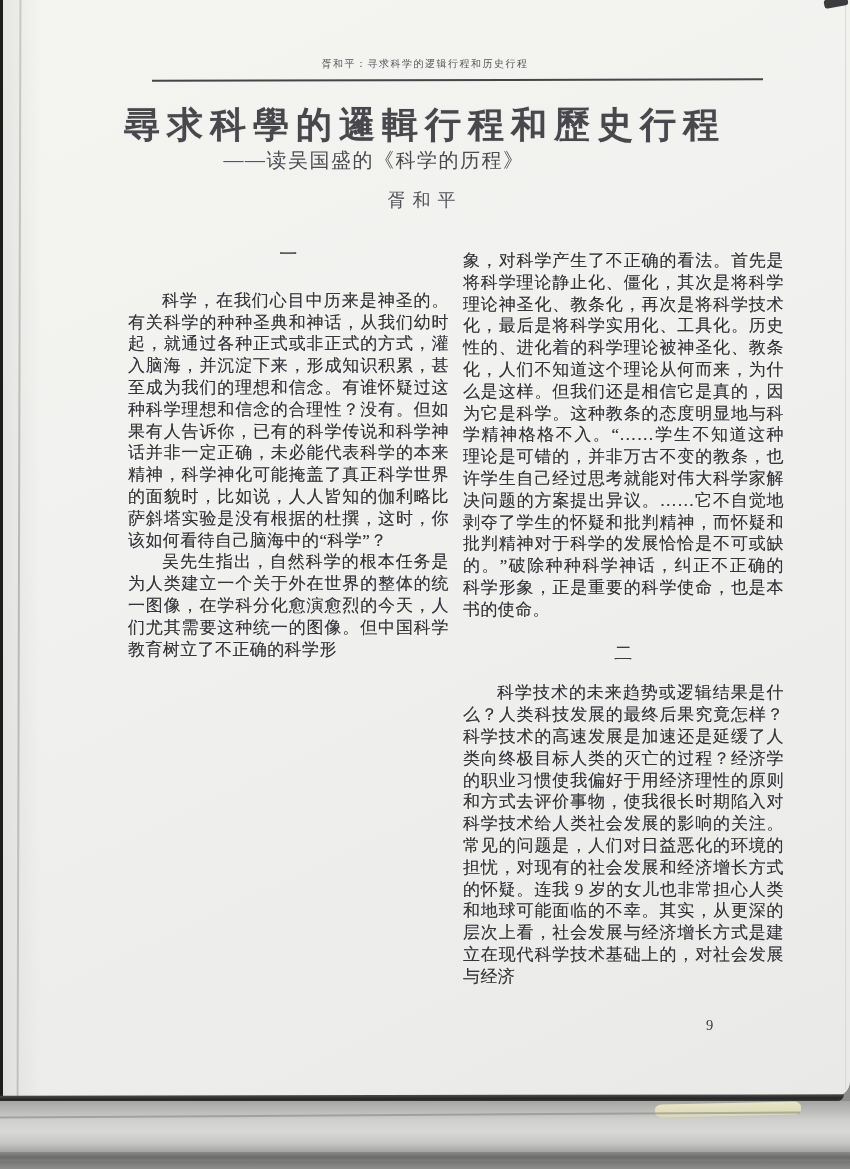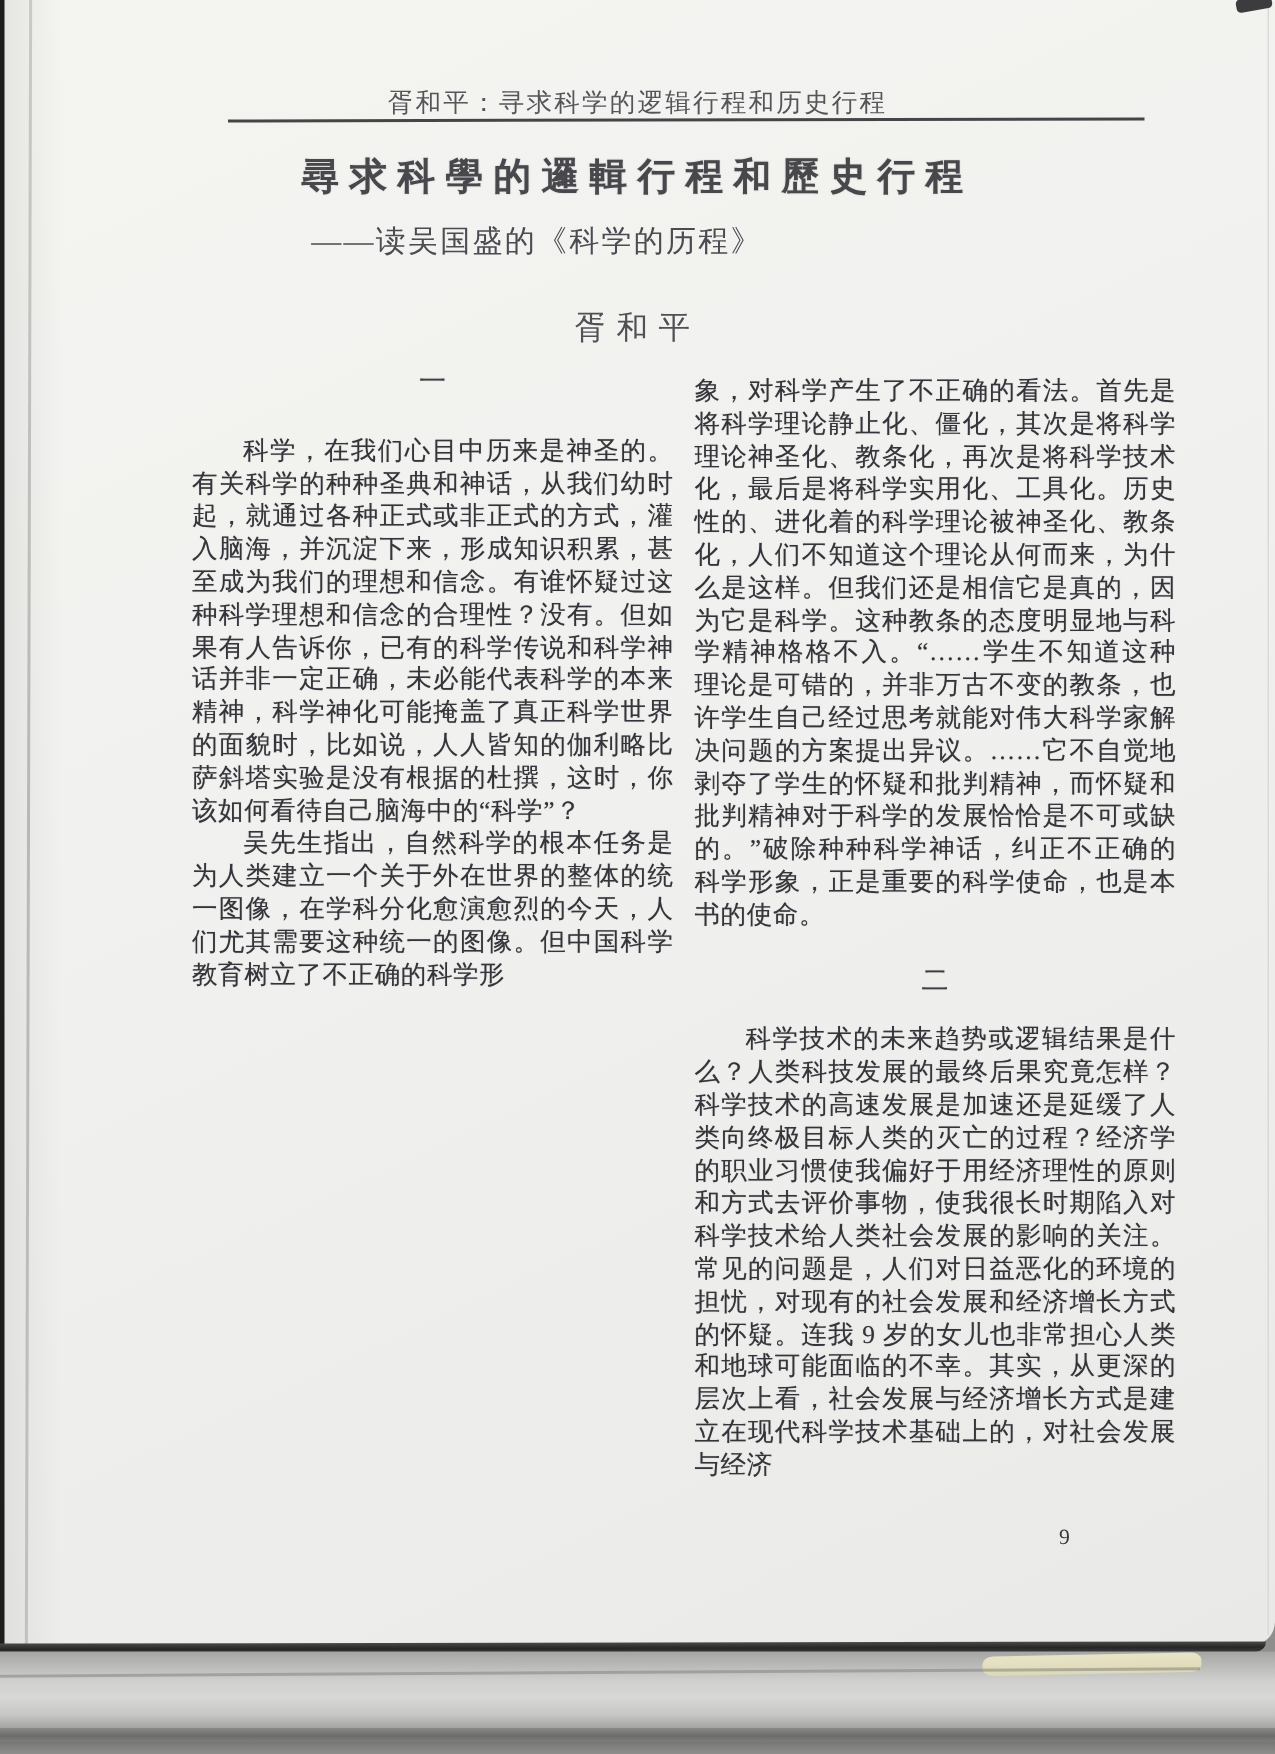--- a/index.html
+++ b/index.html
@@ -33,39 +33,39 @@
   .right-faint-line {
     position: absolute; right: 4px; top: 0; width: 1px; height: 1090px;
     background: #d7d7d5; opacity: 0.9;
   }
   .corner-mark {
     position: absolute; right: 2px; top: -2px; width: 24px; height: 9px;
     background: #3c3c3e; border-radius: 3px; transform: rotate(-10deg);
   }
   .running-header {
     position: absolute; left: 0; top: 57px; width: 850px;
-    text-align: center; font-size: 17px; letter-spacing: 1.5px; color: #55555a;
+    text-align: center; font-size: 10px; letter-spacing: 1.5px; color: #55555a;
   }
   .header-rule {
     position: absolute; left: 152px; top: 79px; width: 611px; height: 2px;
     background: #454547; transform: rotate(-0.12deg);
   }
   .article-title {
     position: absolute; left: 0; top: 101px; width: 850px;
-    text-align: center; font-size: 25px; font-weight: bold;
+    text-align: center; font-size: 36px; font-weight: bold;
     letter-spacing: 7px; color: #47474c;
     text-shadow: 0 0 1px rgba(70,70,76,0.35);
   }
   .article-subtitle {
-    position: absolute; left: 0; top: 147px; width: 716px;
+    position: absolute; left: 16px; top: 147px; width: 716px;
     text-align: center; font-size: 20px; letter-spacing: 1.5px; color: #4b4b51;
   }
   .author-name {
-    position: absolute; left: 0; top: 204px; width: 850px;
-    text-align: center; font-size: 21px; letter-spacing: 7px; color: #505056;
+    position: absolute; left: 0; top: 188px; width: 850px;
+    text-align: center; font-size: 18px; letter-spacing: 7px; color: #505056;
   }
 
   .columns {
     position: absolute; left: 128px; top: 238px; width: 656px;
     display: flex; gap: 14px;
   }
   .col { width: 321px; font-size: 17px; line-height: 21.8px;
     text-align: justify; letter-spacing: 0.4px; color: #34343a;
     text-shadow: 0 0 0.6px rgba(52,52,58,0.45);
   }

